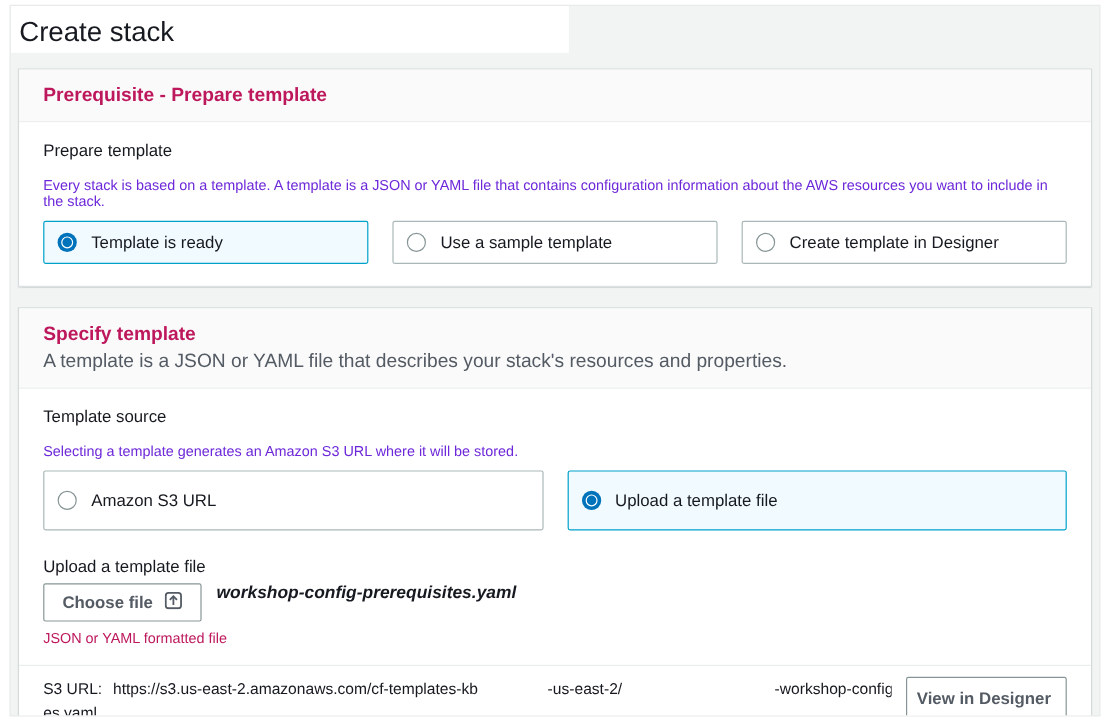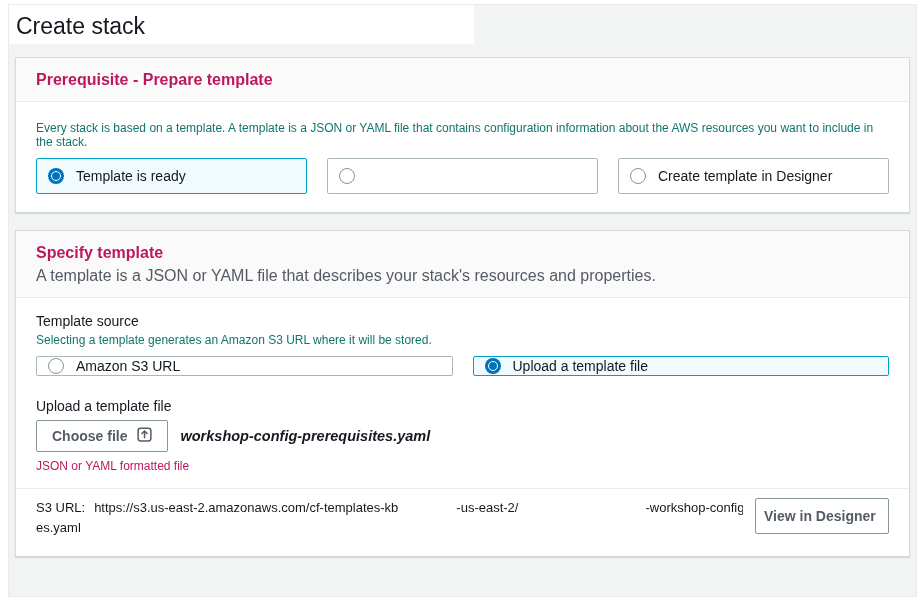--- a/index.html
+++ b/index.html
@@ -17,39 +17,39 @@
     box-shadow: 0 1px 1px 0 rgba(0,28,36,0.12);
   }
   .card1 { margin-top: 13px; }
   .card2 { margin-top: 17px; }
   .card-header { background: #fafafa; border-bottom: 1px solid #eaeded; padding: 13px 20px 12px; }
   .card-header h2 { font-size: 16px; font-weight: bold; color: #be185d; }
   .card-subtitle { font-size: 16px; color: #545b64; margin-top: 5px; }
   .card-body { background: #ffffff; padding: 15px 20px 18px; }
 
   .field-label { font-size: 14px; color: #16191f; }
-  .field-desc { font-size: 12px; color: #0f766e; margin-top: 4px; }
+  .field-desc { font-size: 12px; color: #6d28d9; margin-top: 14px; }
 
   .tiles { display: flex; gap: 20px; margin-top: 9px; }
   .tile {
     flex: 1; display: flex; align-items: center; gap: 12px; cursor: pointer;
     border: 1px solid #aab7b8; border-radius: 2px; background: #ffffff;
     padding: 9px 11px; font-size: 14px;
   }
   .tile.selected { border: 1px solid #00a1c9; background: #f1faff; }
-  .tiles.short .tile { padding: 1px 11px; }
+  .tiles.short .tile { padding: 16px 11px; }
 
   .radio { width: 16px; height: 16px; border-radius: 50%; flex: none;
     border: 1px solid #879596; background: #ffffff; }
   .radio.sel { border: none; background: #0073bb; position: relative; }
   .radio.sel::after { content: ""; position: absolute; left: 3px; top: 3px;
     width: 8px; height: 8px; border: 1.5px solid #ffffff; border-radius: 50%; }
 
   .upload-label { margin-top: 22px; }
-  .file-row { display: flex; align-items: center; margin-top: 6px; }
+  .file-row { display: flex; margin-top: 6px; }
   .btn {
     background: #ffffff; border: 1px solid #879596; border-radius: 2px;
     color: #545b64; font-weight: bold; font-size: 14px; cursor: pointer;
     font-family: "Liberation Sans", sans-serif;
   }
   .choose-btn { padding: 6px 15px; display: inline-flex; align-items: center; gap: 10px; }
   .filename { font-style: italic; font-weight: 600; font-size: 14.5px; margin-left: 12px; color: #16191f; }
   .hint { font-size: 12px; color: #be185d; margin-top: 7px; }
 
   .divider { border-top: 1px solid #eaeded; margin: 15px -20px 0; }
@@ -74,28 +74,30 @@
 
   <div class="title-band">
     <h1 class="page-title">Create stack</h1>
   </div>
 
   <section class="card card1">
     <div class="card-header">
       <h2>Prerequisite - Prepare template</h2>
     </div>
     <div class="card-body">
+      <div class="field-label">Prepare template</div>
       <div class="field-desc">Every stack is based on a template. A template is a JSON or YAML file that contains configuration information about the AWS resources you want to include in the stack.</div>
       <div class="tiles">
         <label class="tile selected">
           <span class="radio sel"></span>
           <span>Template is ready</span>
         </label>
         <label class="tile">
           <span class="radio"></span>
+          <span>Use a sample template</span>
         </label>
         <label class="tile">
           <span class="radio"></span>
           <span>Create template in Designer</span>
         </label>
       </div>
     </div>
   </section>
 
   <section class="card card2">

